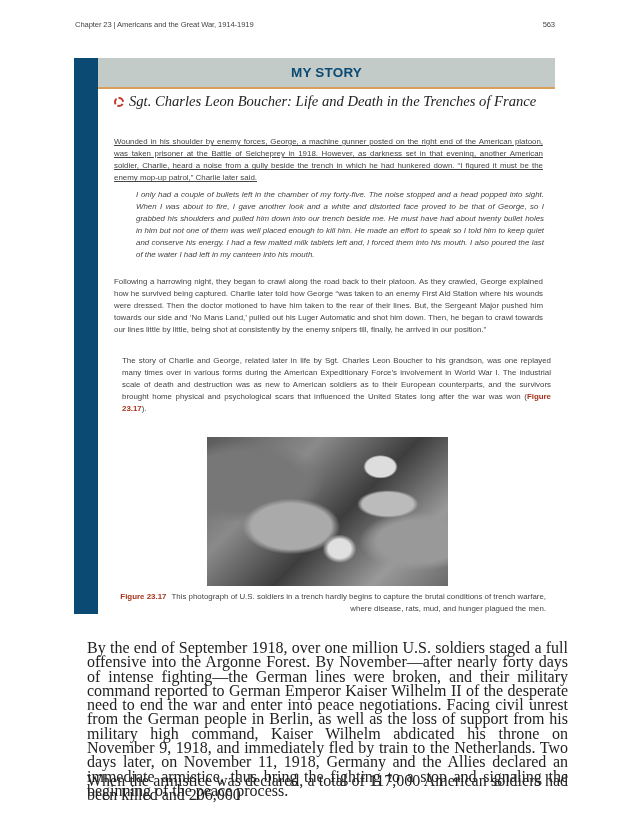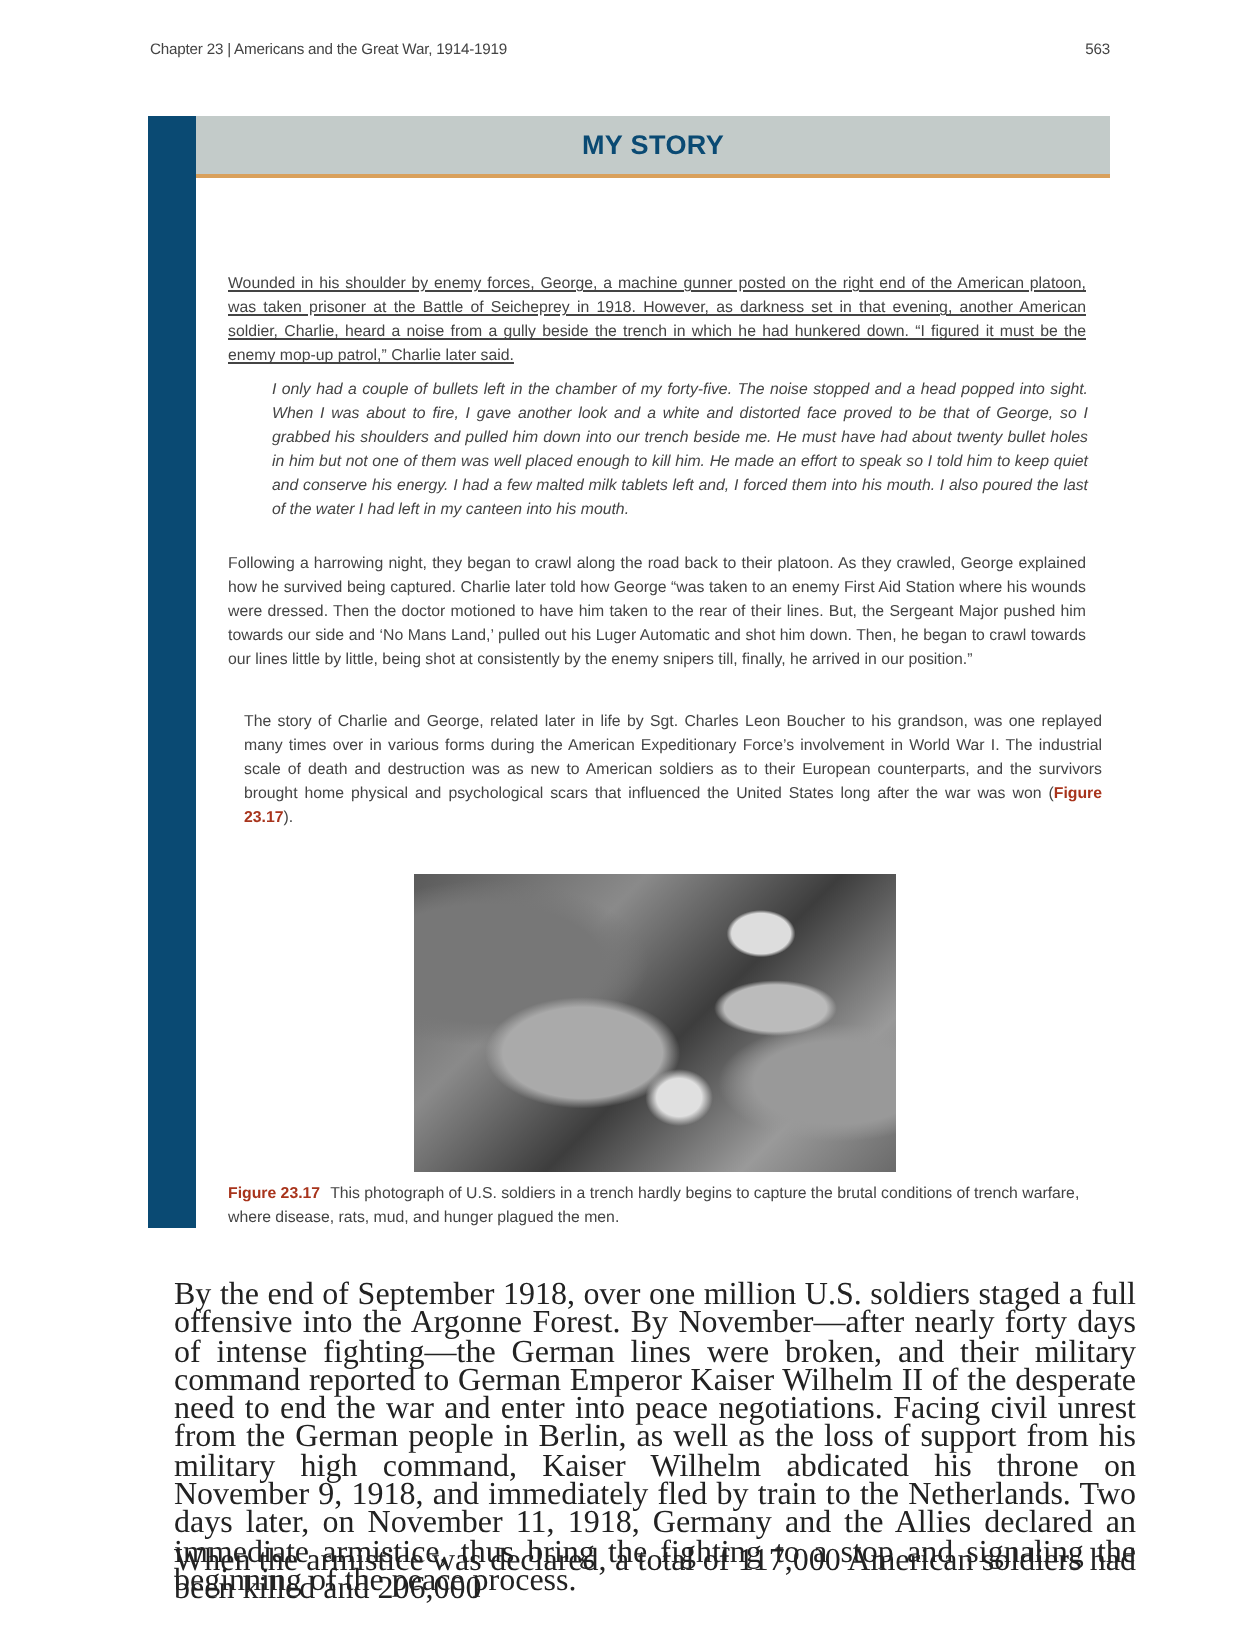--- a/index.html
+++ b/index.html
@@ -25,41 +25,44 @@
 
   .photo { position:absolute; left:133px; top:379px; width:241px; height:149px; background:
       radial-gradient(ellipse at 72% 20%, #ddd 0 6%, transparent 7%),
       radial-gradient(ellipse at 75% 45%, #bbb 0 10%, transparent 12%),
       radial-gradient(ellipse at 35% 60%, #aaa 0 18%, transparent 22%),
       radial-gradient(ellipse at 55% 75%, #e0e0e0 0 6%, transparent 9%),
       radial-gradient(ellipse at 15% 30%, #777 0 20%, transparent 28%),
       radial-gradient(ellipse at 88% 70%, #999 0 14%, transparent 20%),
       linear-gradient(135deg, #5a5a5a 0%, #8a8a8a 30%, #3d3d3d 55%, #9a9a9a 80%, #6a6a6a 100%);
     filter: grayscale(1); }
-  .caption { position:absolute; left:40px; top:533px; width:432px; font-family:"Liberation Sans", sans-serif; font-size:7.9px; line-height:12.2px; color:#444; margin:0; }
+  .caption { position:absolute; left:40px; top:533px; width:432px; font-family:"Liberation Sans", sans-serif; font-size:7.9px; line-height:12.2px; color:#444; margin:0;text-align:right; }
   .caption .fig-label { color:#a8341c; font-weight:bold; margin-right:5px; }
 
   .main-text { position:absolute; left:75px; width:481px; font-family:"Liberation Serif", serif; font-size:16px; line-height:14.3px; color:#222; text-align:justify; margin:12px; }
   .m1 { top:629px; }
   .m2 { top:762px; }
 </style>
 </head>
 <body>
 
 <div class="running-head">
   <span class="left">Chapter 23 | Americans and the Great War, 1914-1919</span>
   <span class="right">563</span>
 </div>
 
 <div class="feature">
   <div class="bar"></div>
   <div class="header">
     <span class="label">MY STORY</span>
   </div>
 
+  <div class="title">
+    <span class="icon"></span><span>Sgt. Charles Leon Boucher: Life and Death in the Trenches of France</span>
+  </div>
 
   <p class="body-text p1">Wounded in his shoulder by enemy forces, George, a machine gunner posted on the right end of the American platoon, was taken prisoner at the Battle of Seicheprey in 1918. However, as darkness set in that evening, another American soldier, Charlie, heard a noise from a gully beside the trench in which he had hunkered down. “I figured it must be the enemy mop-up patrol,” Charlie later said.</p>
   <p class="body-text quote">I only had a couple of bullets left in the chamber of my forty-five. The noise stopped and a head popped into sight. When I was about to fire, I gave another look and a white and distorted face proved to be that of George, so I grabbed his shoulders and pulled him down into our trench beside me. He must have had about twenty bullet holes in him but not one of them was well placed enough to kill him. He made an effort to speak so I told him to keep quiet and conserve his energy. I had a few malted milk tablets left and, I forced them into his mouth. I also poured the last of the water I had left in my canteen into his mouth.</p>
   <p class="body-text p2">Following a harrowing night, they began to crawl along the road back to their platoon. As they crawled, George explained how he survived being captured. Charlie later told how George “was taken to an enemy First Aid Station where his wounds were dressed. Then the doctor motioned to have him taken to the rear of their lines. But, the Sergeant Major pushed him towards our side and ‘No Mans Land,’ pulled out his Luger Automatic and shot him down. Then, he began to crawl towards our lines little by little, being shot at consistently by the enemy snipers till, finally, he arrived in our position.”</p>
   <p class="body-text p3"><span>The story of Charlie and George, related later in life by Sgt. Charles Leon Boucher to his grandson, was one replayed many times over in various forms during the American Expeditionary Force’s involvement in World War I. The industrial scale of death and destruction was as new to American soldiers as to their European counterparts, and the survivors brought home physical and psychological scars that influenced the United States long after the war was won (</span><a class="fig-ref">Figure 23.17</a><span>).</span></p>
 
   <div class="photo" role="img" aria-label="Black-and-white photograph of U.S. soldiers in a trench"></div>
   <p class="caption"><span class="fig-label">Figure 23.17</span><span>This photograph of U.S. soldiers in a trench hardly begins to capture the brutal conditions of trench warfare, where disease, rats, mud, and hunger plagued the men.</span></p>
 </div>
 

